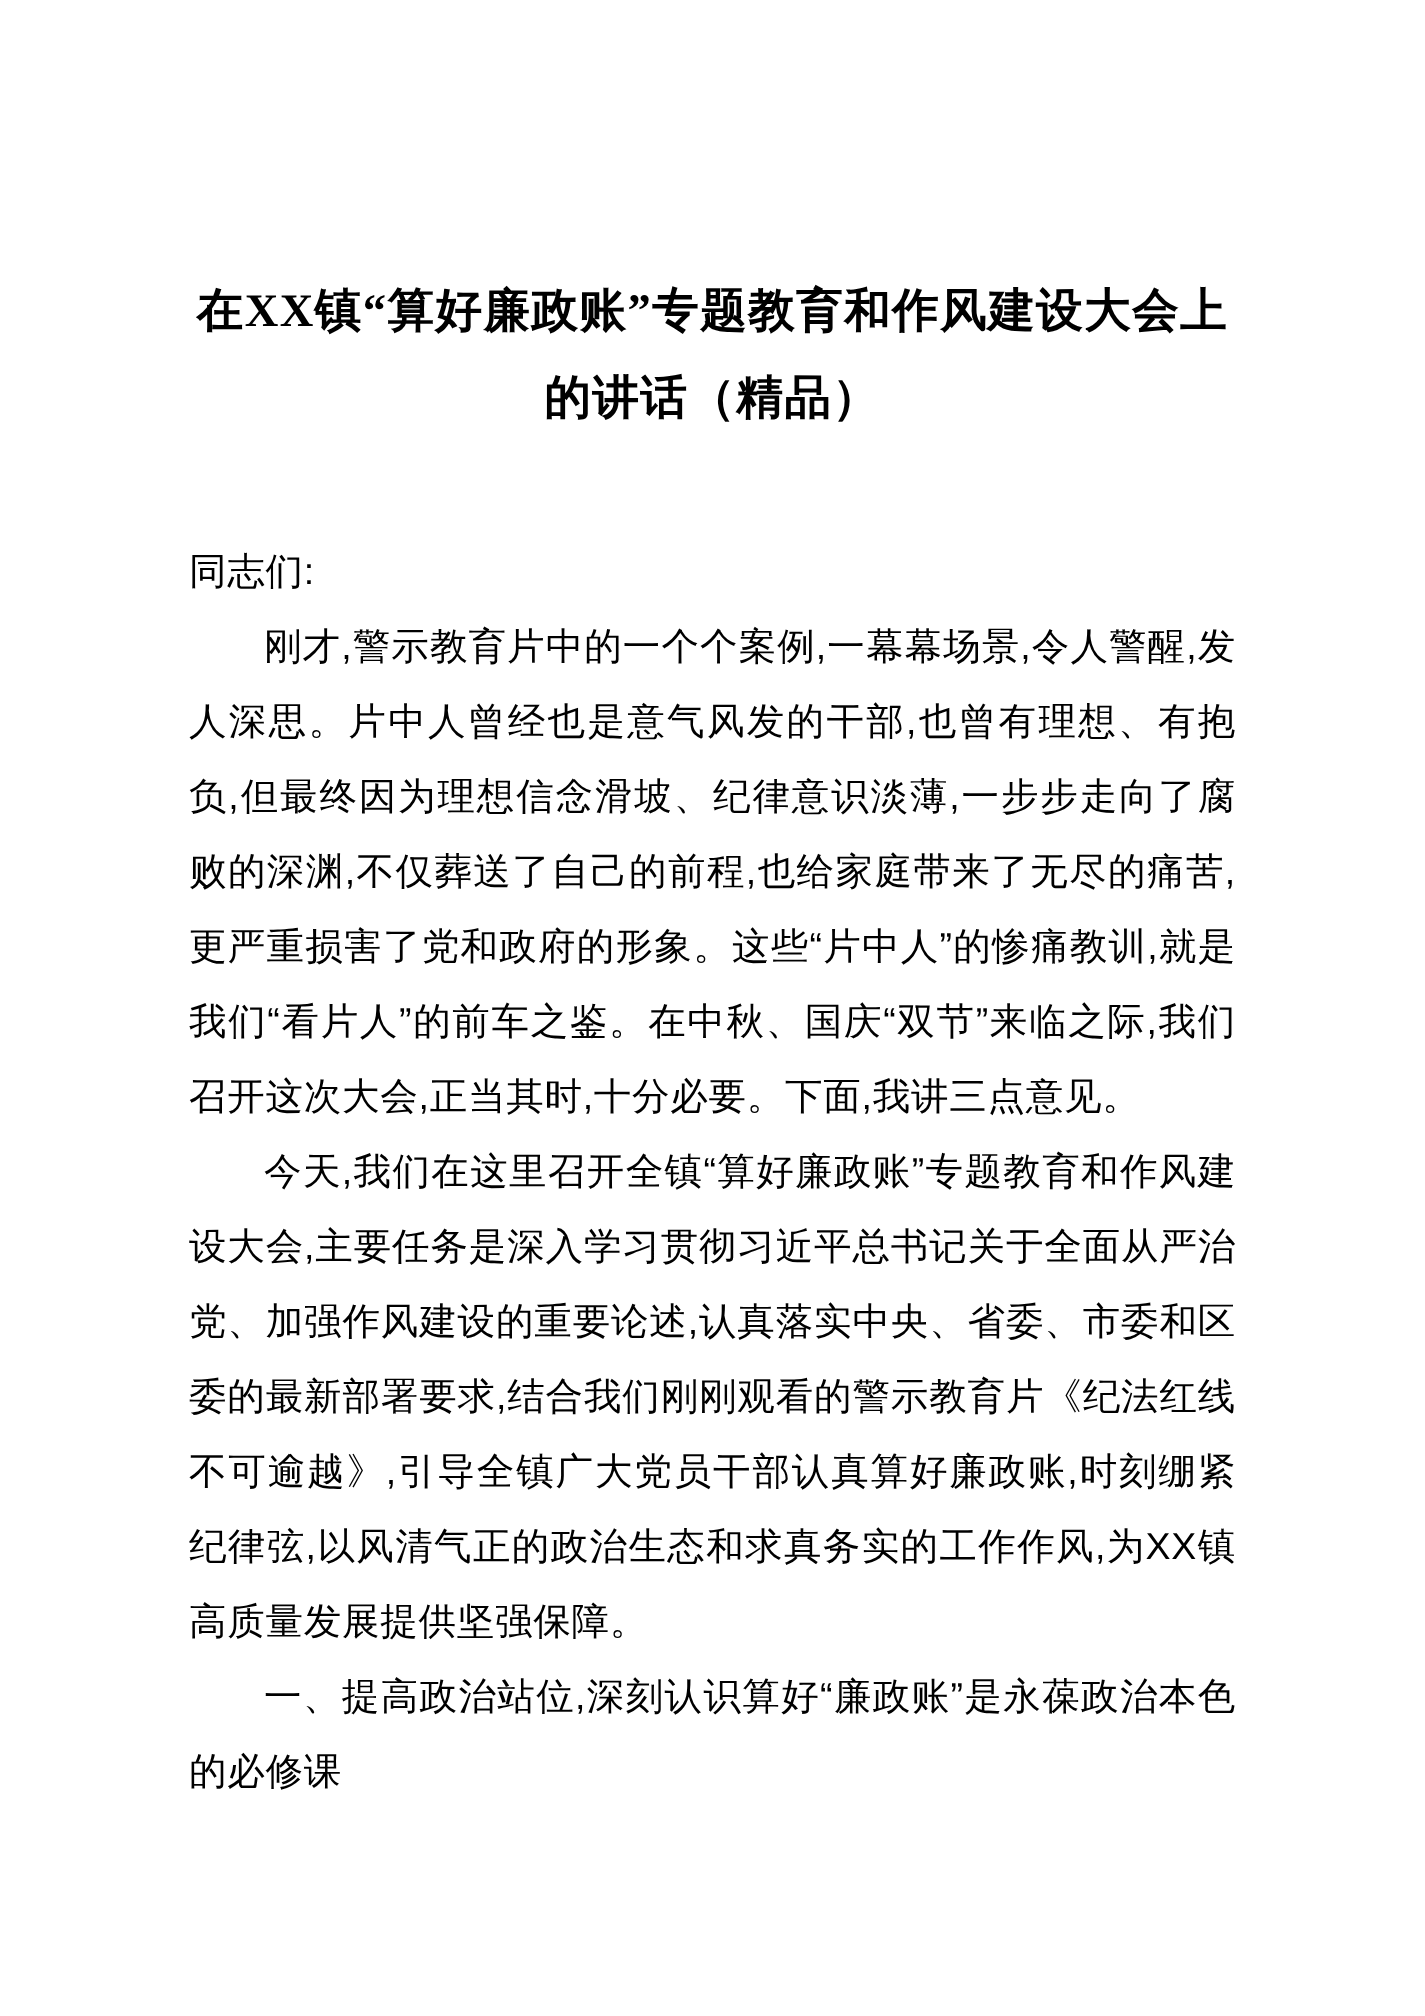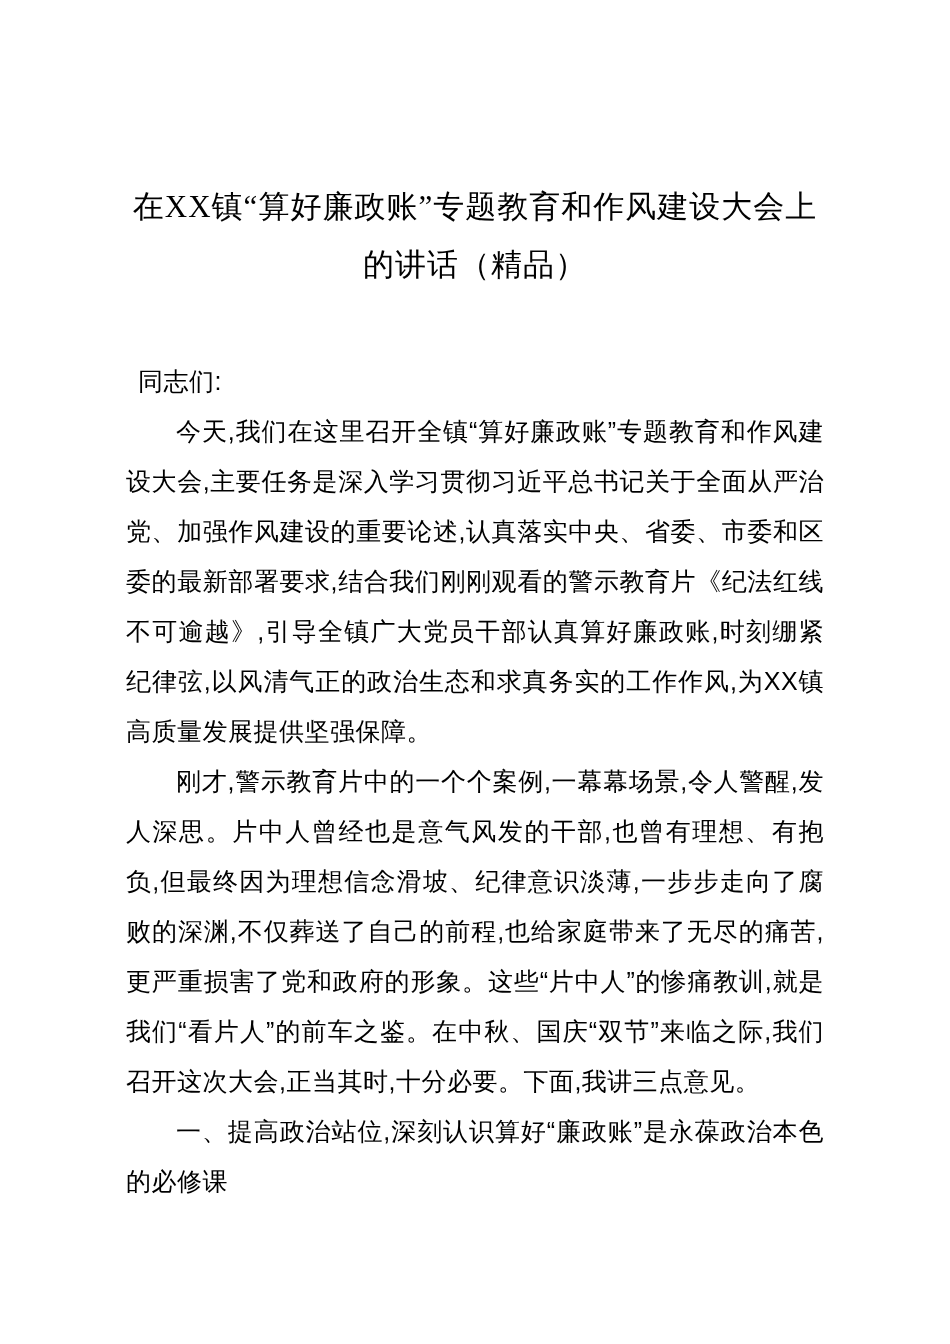--- a/index.html
+++ b/index.html
@@ -15,47 +15,46 @@
     overflow: hidden;
     box-sizing: border-box;
     padding: 178px 126px 0 126px;
     font-family: "Liberation Serif", serif;
     color: #000000;
   }
   .doc-title {
     margin: 0 0 62px 0;
     font-family: "Liberation Serif", serif;
     font-size: 31px;
-    font-weight: normal;
+    font-weight: bold;
     line-height: 58px;
     text-align: center;
     letter-spacing: 1px;
   }
   .doc-body p {
     margin: 0;
     font-family: "Liberation Sans", sans-serif;
     font-size: 25px;
     line-height: 50px;
     text-align: justify;
     text-justify: inter-ideograph;
     text-indent: 2em;
     letter-spacing: 0.5px;
   }
   .doc-body p.no-indent {
     text-indent: 0;
-    margin-left: 12px;
   }
   .doc-body p.bold {
     font-weight: normal;
   }
 </style>
 </head>
 <body>
 
 <div class="page">
   <h1 class="doc-title">在XX镇“算好廉政账”专题教育和作风建设大会上的讲话（精品）</h1>
   <div class="doc-body" id="paragraphs">
       <p class="no-indent ">同志们:</p>
+      <p class="">刚才,警示教育片中的一个个案例,一幕幕场景,令人警醒,发人深思。片中人曾经也是意气风发的干部,也曾有理想、有抱负,但最终因为理想信念滑坡、纪律意识淡薄,一步步走向了腐败的深渊,不仅葬送了自己的前程,也给家庭带来了无尽的痛苦,更严重损害了党和政府的形象。这些“片中人”的惨痛教训,就是我们“看片人”的前车之鉴。在中秋、国庆“双节”来临之际,我们召开这次大会,正当其时,十分必要。下面,我讲三点意见。</p>
       <p class="">今天,我们在这里召开全镇“算好廉政账”专题教育和作风建设大会,主要任务是深入学习贯彻习近平总书记关于全面从严治党、加强作风建设的重要论述,认真落实中央、省委、市委和区委的最新部署要求,结合我们刚刚观看的警示教育片《纪法红线不可逾越》,引导全镇广大党员干部认真算好廉政账,时刻绷紧纪律弦,以风清气正的政治生态和求真务实的工作作风,为XX镇高质量发展提供坚强保障。</p>
-      <p class="">刚才,警示教育片中的一个个案例,一幕幕场景,令人警醒,发人深思。片中人曾经也是意气风发的干部,也曾有理想、有抱负,但最终因为理想信念滑坡、纪律意识淡薄,一步步走向了腐败的深渊,不仅葬送了自己的前程,也给家庭带来了无尽的痛苦,更严重损害了党和政府的形象。这些“片中人”的惨痛教训,就是我们“看片人”的前车之鉴。在中秋、国庆“双节”来临之际,我们召开这次大会,正当其时,十分必要。下面,我讲三点意见。</p>
       <p class="bold">一、提高政治站位,深刻认识算好“廉政账”是永葆政治本色的必修课</p>
     </div>
 </div>
 
 </body></html>

